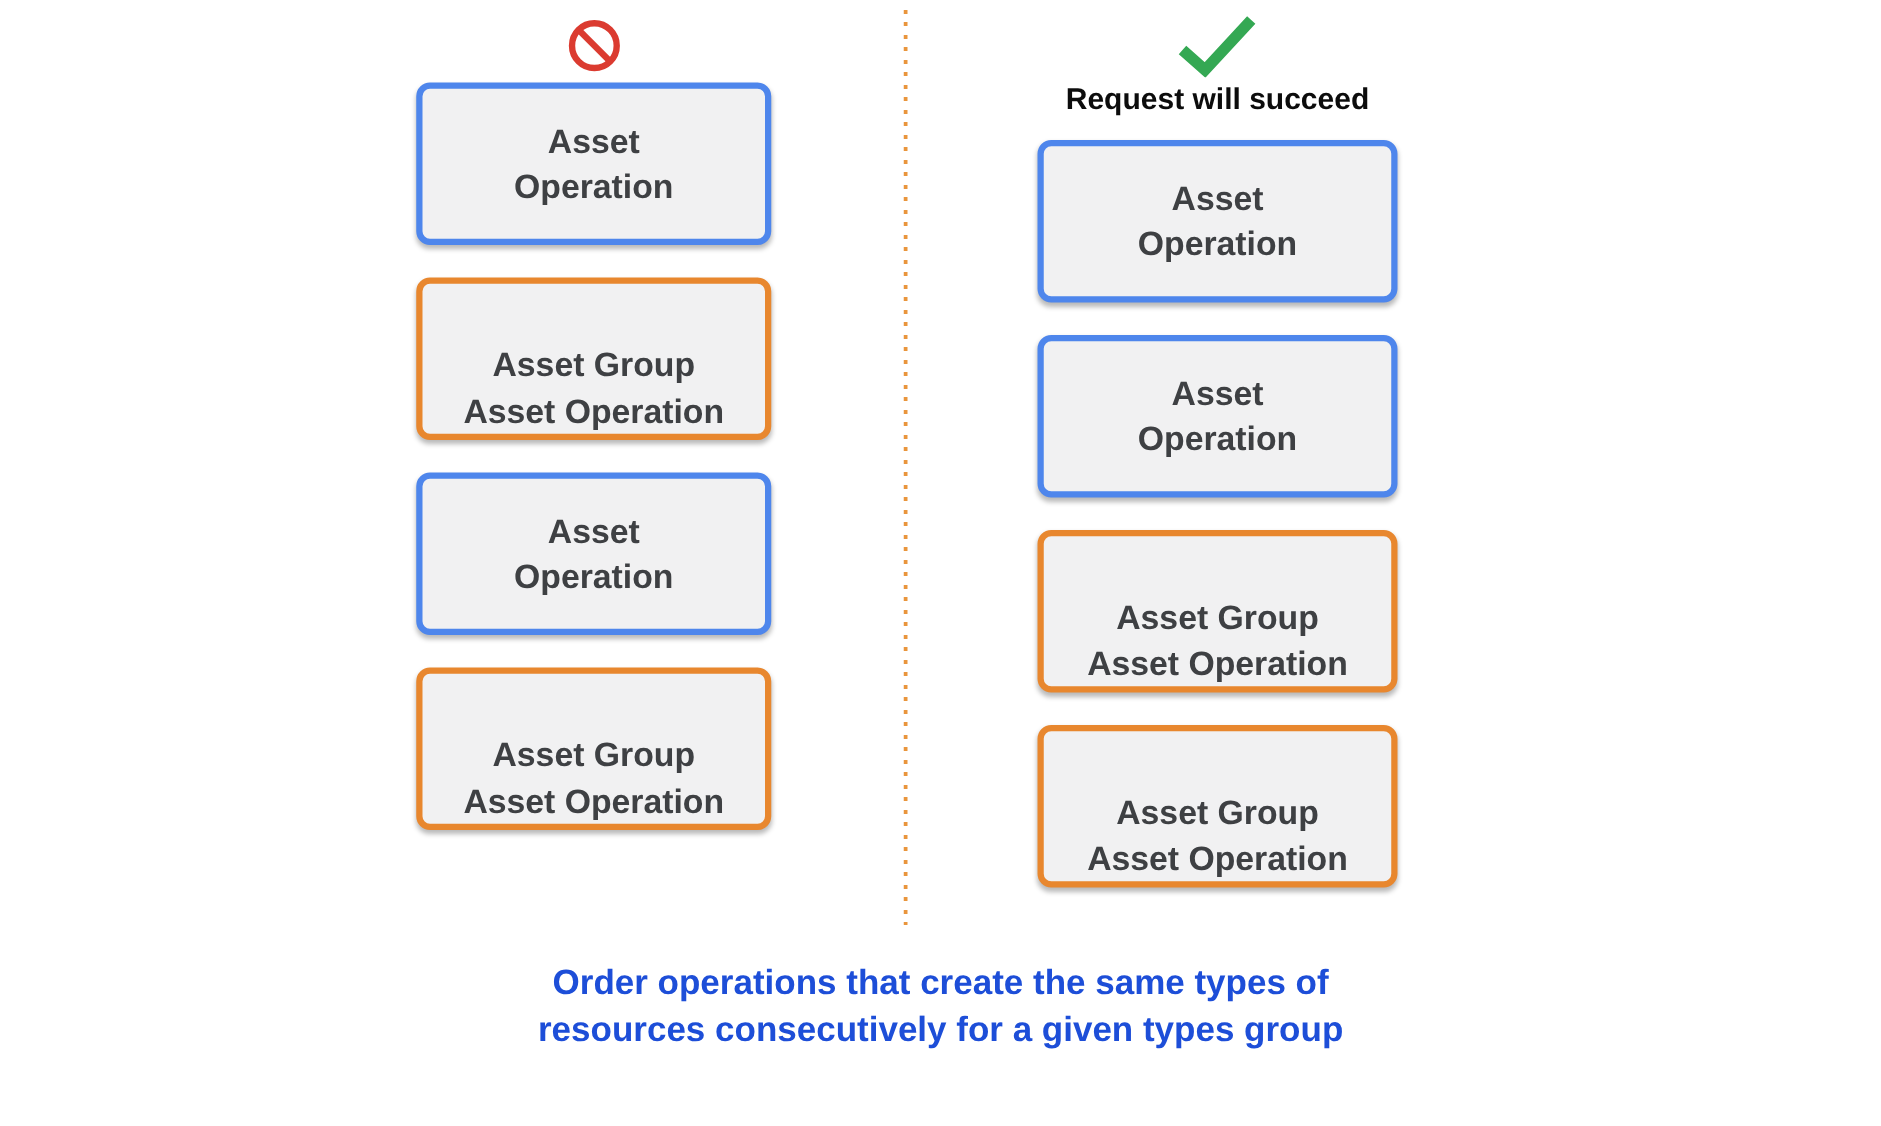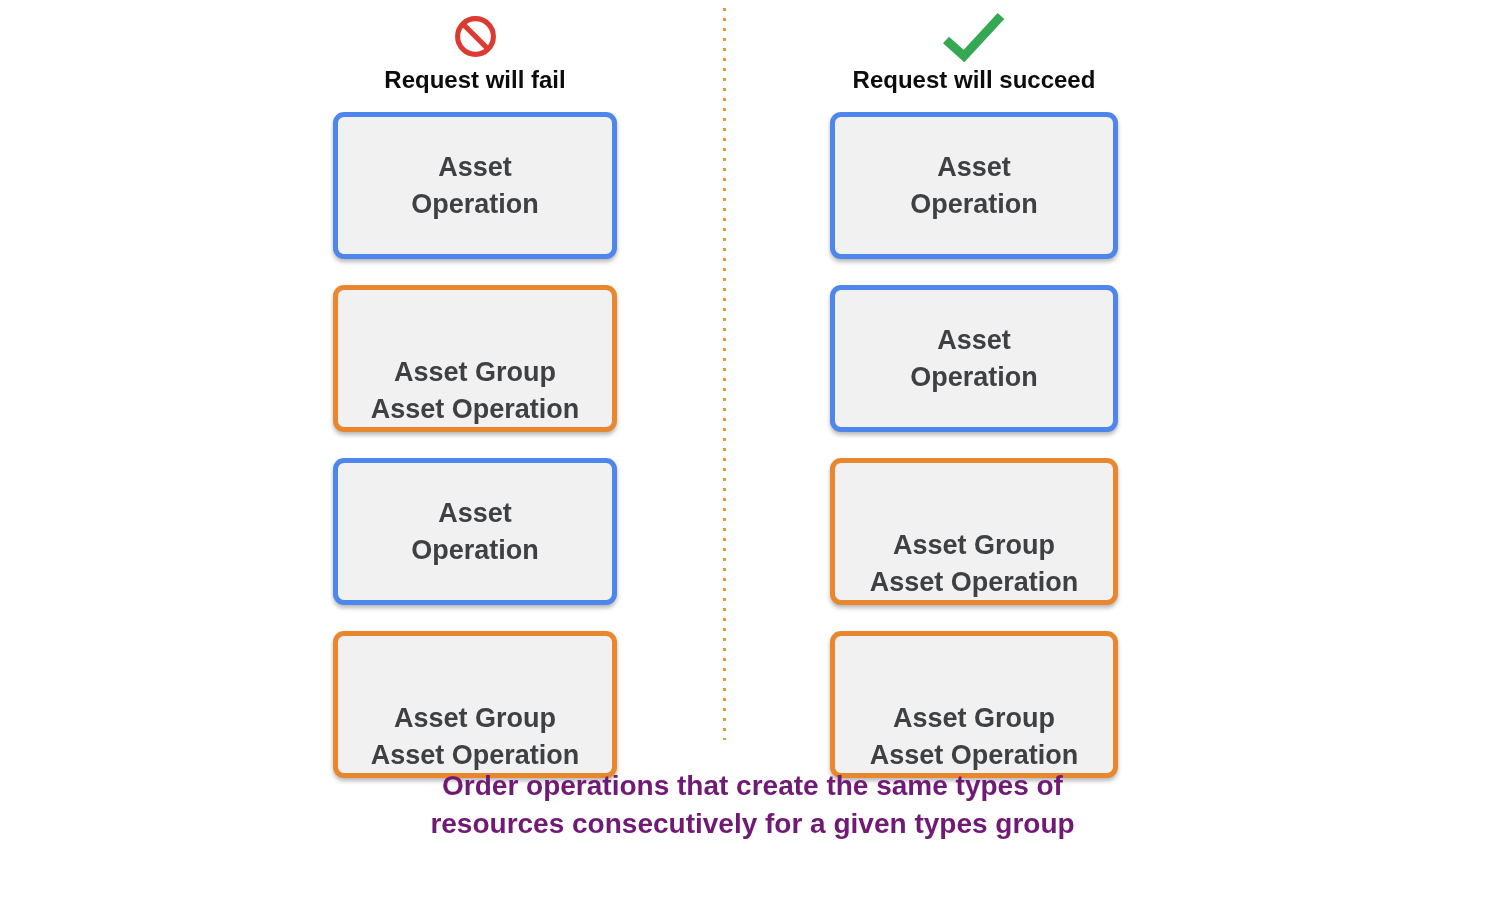--- a/index.html
+++ b/index.html
@@ -31,21 +31,21 @@
   }
   .col-header {
     font-size: 24px;
     font-weight: 700;
     color: #0c0c0c;
     margin-bottom: 18px;
     white-space: nowrap;
   }
   .box {
     box-sizing: border-box;
-    height: 147px;
+    height: 130px;
     margin-bottom: 26px;
     border-radius: 11px;
     background: #f1f1f2;
     display: flex;
     align-items: center;
     justify-content: center;
     box-shadow: 0 3px 4px rgba(0,0,0,0.28);
     font-size: 27px;
     font-weight: 700;
     color: #3e4043;
@@ -67,37 +67,36 @@
     );
   }
   .caption {
     position: absolute;
     top: 767px;
     left: 0;
     width: 100%;
     text-align: center;
     font-size: 28px;
     font-weight: 700;
-    color: #701a75;
+    color: #1d4ed8;
     line-height: 1.36;
   }
 </style>
 </head>
 <body>
 
 <div class="stage">
 
   <div class="column col-fail">
     <div class="col-icon">
       <svg width="47" height="47" viewBox="0 0 46 46" aria-hidden="true">
         <circle cx="23" cy="23" r="17.5" fill="none" stroke="#db3b30" stroke-width="5"></circle>
         <line x1="10.6" y1="10.6" x2="35.4" y2="35.4" stroke="#db3b30" stroke-width="5"></line>
       </svg>
     </div>
-    <div class="col-header">Request will fail</div>
 
     <div class="box blue">
       <div>
         <span>Asset</span><br>
         <span>Operation</span>
       </div>
     </div>
     <div class="box orange">
       <div>
         <span>Asset Group</span><br>

